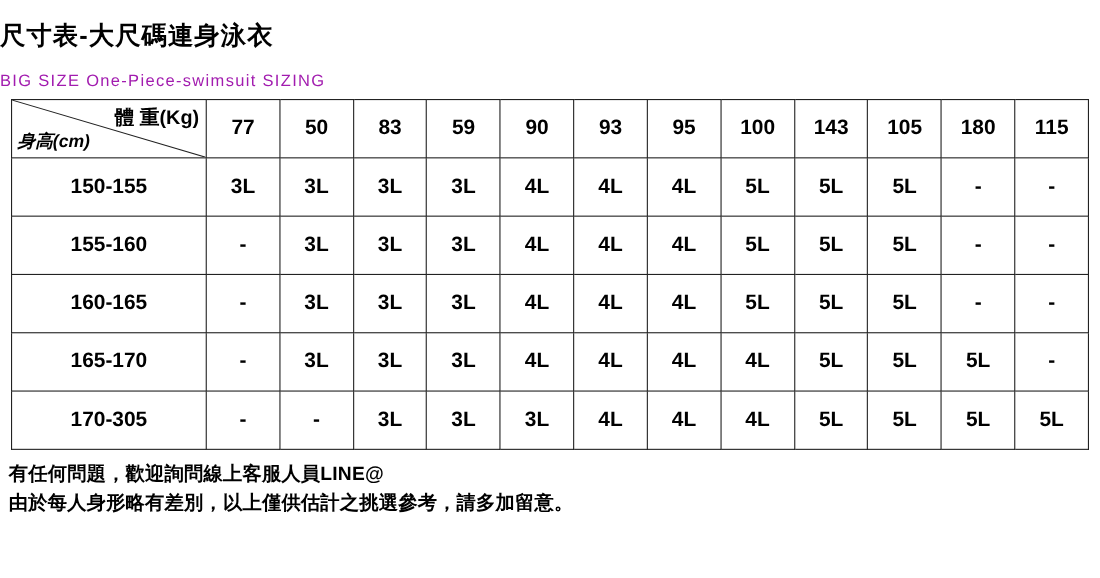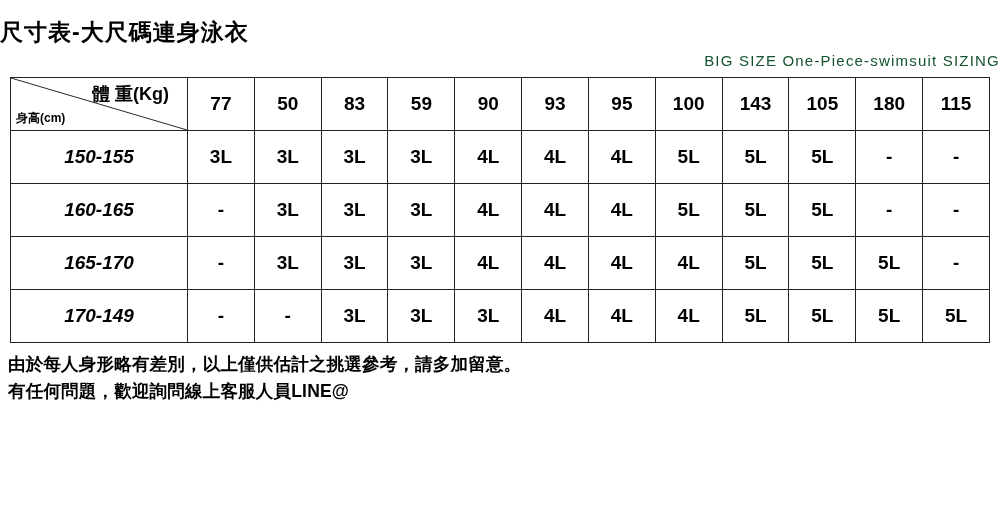--- a/index.html
+++ b/index.html
@@ -21,27 +21,28 @@
     box-sizing: border-box;
   }
   .title {
     font-size: 23px;
     font-weight: bold;
     letter-spacing: 1px;
     padding-top: 20px;
     line-height: 1.1;
   }
   .subtitle {
-    text-align: right;
+    text-align: left;
     font-size: 15px;
-    color: #14532d;
+    color: #a21caf;
     letter-spacing: 1.2px;
     padding-top: 7px;
     padding-bottom: 8px;
     font-weight: normal;
+    margin-top: 13px;
   }
   table.size-table {
     border-collapse: collapse;
     width: 980px;
     margin: 0 auto;
     table-layout: fixed;
   }
   table.size-table td,
   table.size-table th {
     border: 1px solid #222;
@@ -62,39 +63,39 @@
   }
   th.corner .diag {
     position: absolute;
     left: 0;
     top: 0;
     width: 100%;
     height: 100%;
   }
   th.corner .wlabel {
     position: absolute;
-    right: 18px;
+    right: 6px;
     top: 4px;
     font-size: 18px;
     font-weight: bold;
     white-space: nowrap;
   }
   th.corner .hlabel {
     position: absolute;
     left: 5px;
     bottom: 3px;
-    font-size: 12px;
+    font-size: 16px;
     font-weight: bold;
     white-space: nowrap;
+    font-style: italic;
   }
   td.rowhead {
     font-size: 19px;
     font-weight: normal;
     width: 176px;
-    font-style: italic;
   }
   td.val {
     font-weight: bold;
   }
   .notes {
     margin: 8px 0 0 8px;
     font-size: 17.5px;
     font-weight: bold;
     line-height: 1.55;
   }
@@ -144,20 +145,35 @@
         <td class="val">4L</td>
         <td class="val">4L</td>
         <td class="val">4L</td>
         <td class="val">5L</td>
         <td class="val">5L</td>
         <td class="val">5L</td>
         <td class="val">-</td>
         <td class="val">-</td>
       </tr>
       <tr>
+        <td class="rowhead">155-160</td>
+        <td class="val">-</td>
+        <td class="val">3L</td>
+        <td class="val">3L</td>
+        <td class="val">3L</td>
+        <td class="val">4L</td>
+        <td class="val">4L</td>
+        <td class="val">4L</td>
+        <td class="val">5L</td>
+        <td class="val">5L</td>
+        <td class="val">5L</td>
+        <td class="val">-</td>
+        <td class="val">-</td>
+      </tr>
+      <tr>
         <td class="rowhead">160-165</td>
         <td class="val">-</td>
         <td class="val">3L</td>
         <td class="val">3L</td>
         <td class="val">3L</td>
         <td class="val">4L</td>
         <td class="val">4L</td>
         <td class="val">4L</td>
         <td class="val">5L</td>
         <td class="val">5L</td>
@@ -174,35 +190,35 @@
         <td class="val">4L</td>
         <td class="val">4L</td>
         <td class="val">4L</td>
         <td class="val">4L</td>
         <td class="val">5L</td>
         <td class="val">5L</td>
         <td class="val">5L</td>
         <td class="val">-</td>
       </tr>
       <tr>
-        <td class="rowhead">170-149</td>
+        <td class="rowhead">170-305</td>
         <td class="val">-</td>
         <td class="val">-</td>
         <td class="val">3L</td>
         <td class="val">3L</td>
         <td class="val">3L</td>
         <td class="val">4L</td>
         <td class="val">4L</td>
         <td class="val">4L</td>
         <td class="val">5L</td>
         <td class="val">5L</td>
         <td class="val">5L</td>
         <td class="val">5L</td>
       </tr>
     </tbody>
   </table>
 
   <div class="notes">
+    <div>有任何問題，歡迎詢問線上客服人員LINE@</div>
     <div>由於每人身形略有差別，以上僅供估計之挑選參考，請多加留意。</div>
-    <div>有任何問題，歡迎詢問線上客服人員LINE@</div>
   </div>
 
 </div>
 
 </body></html>

